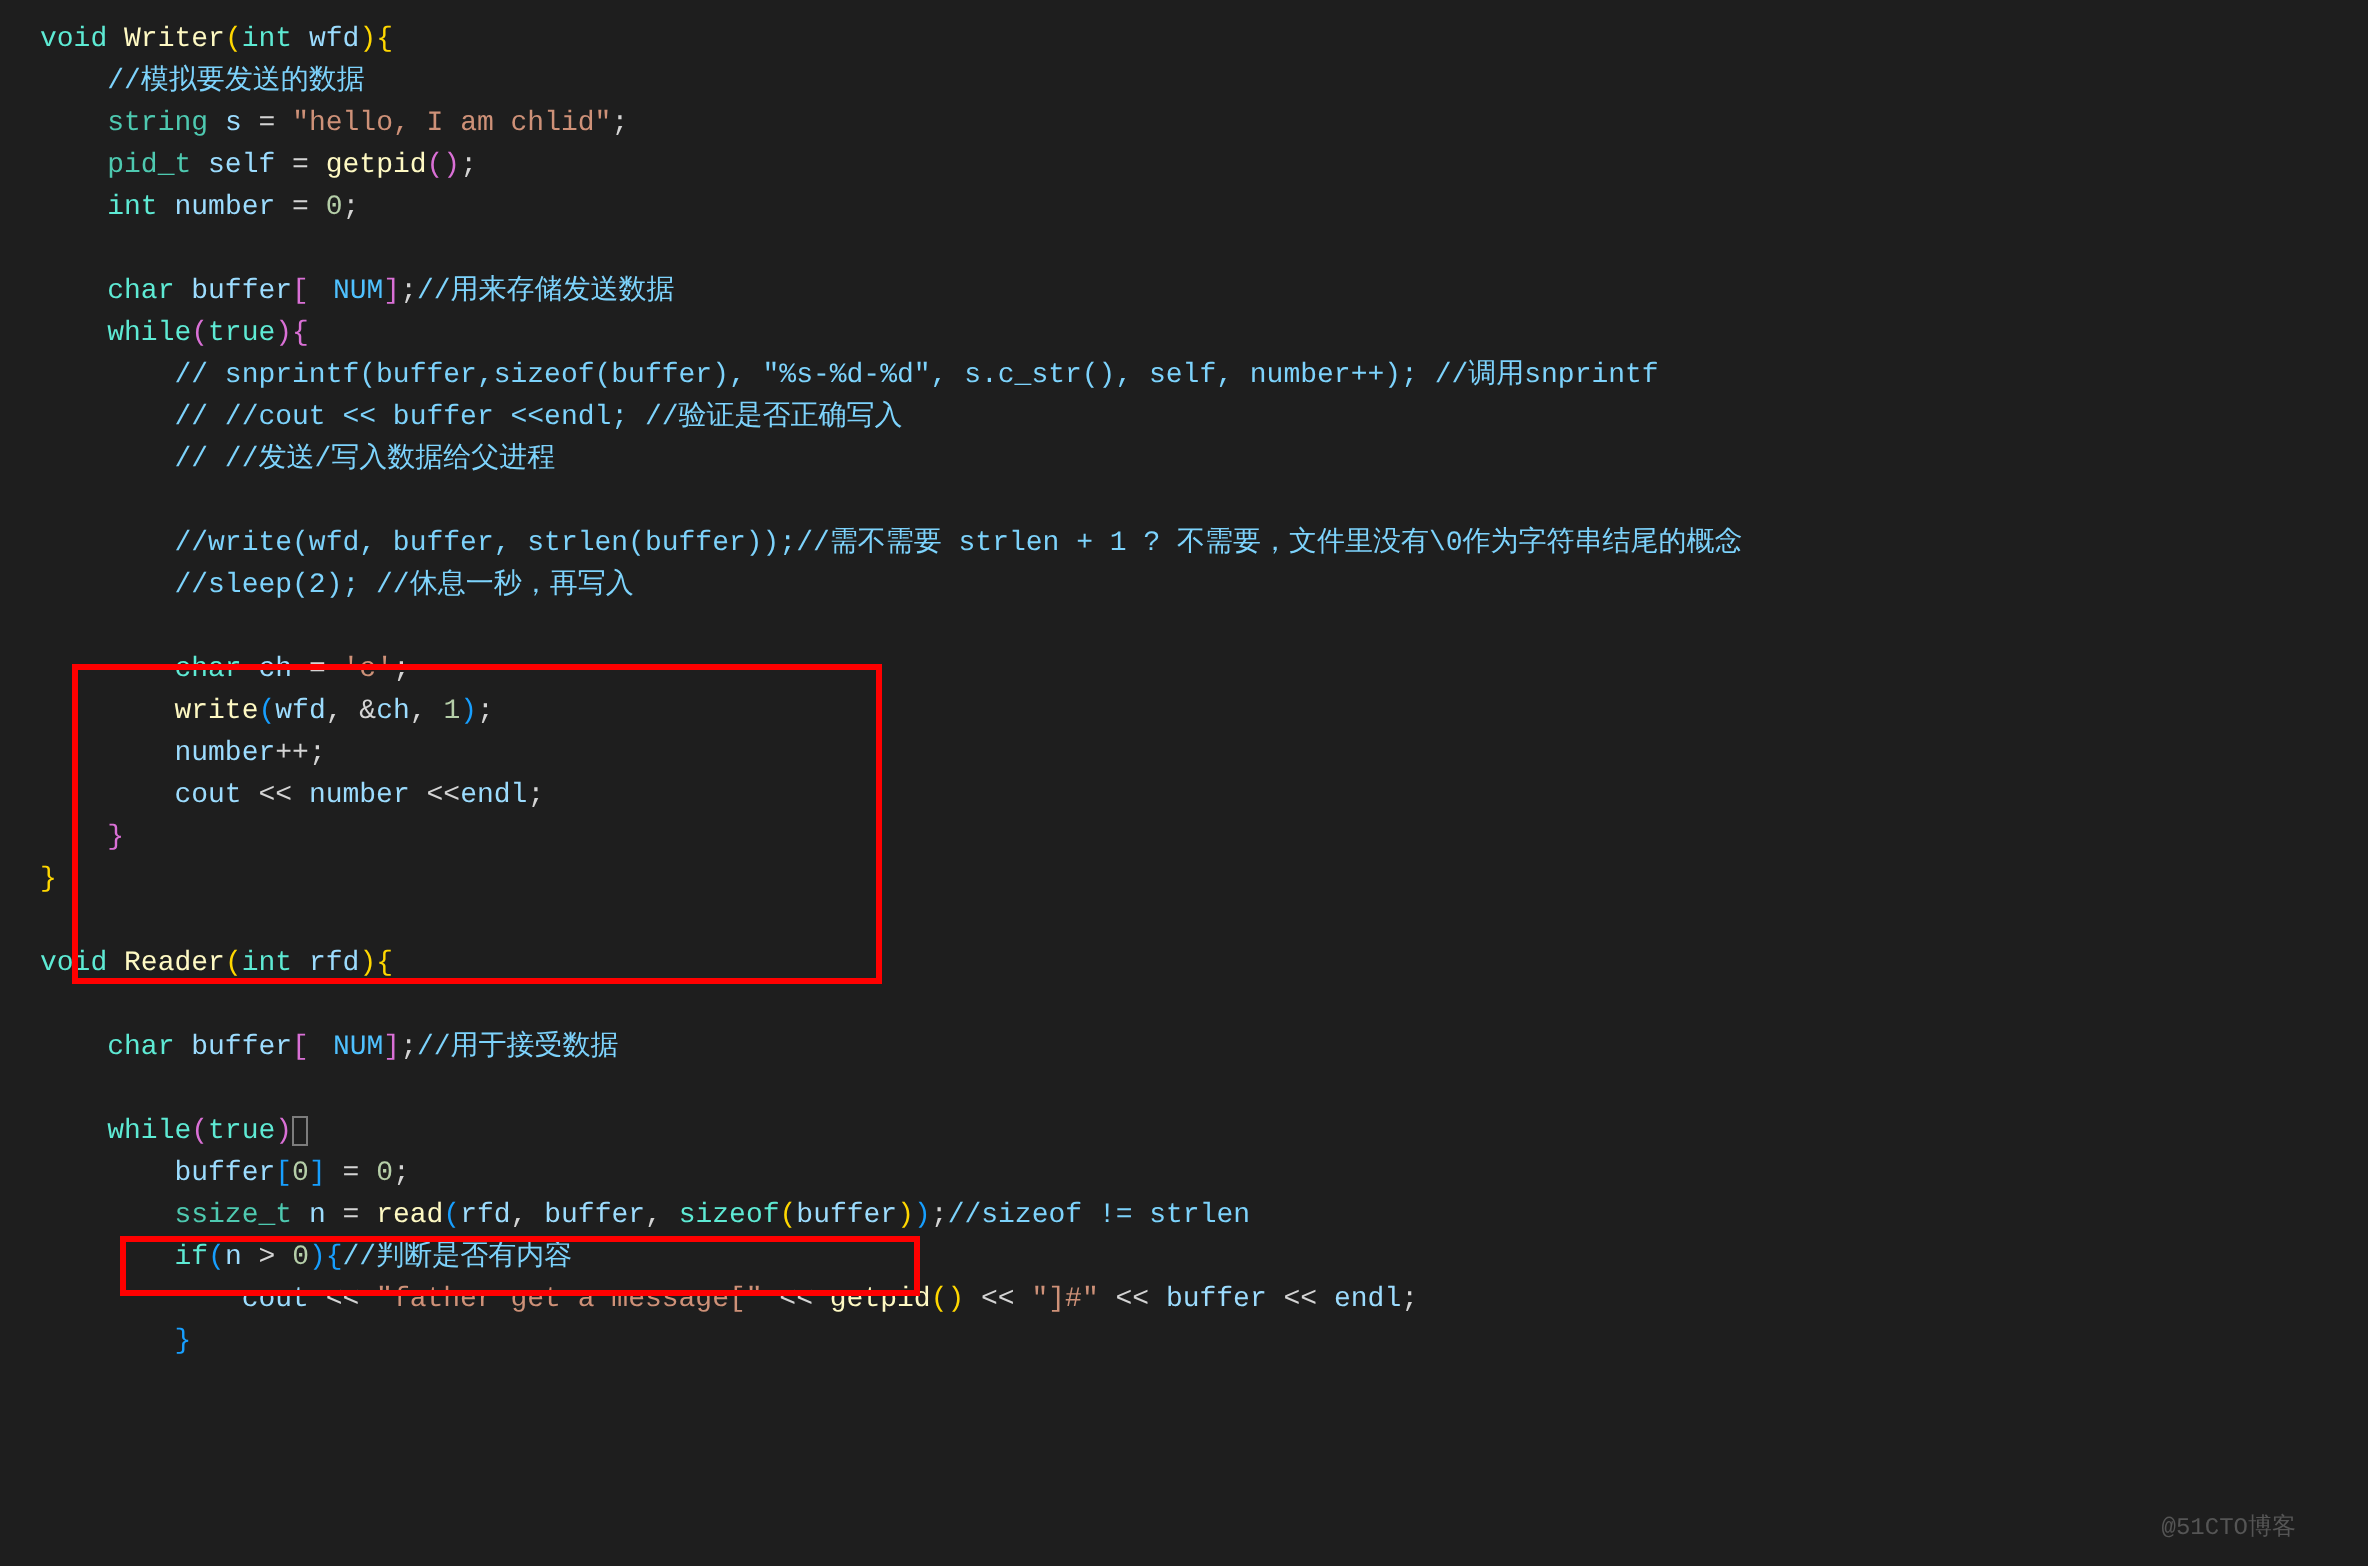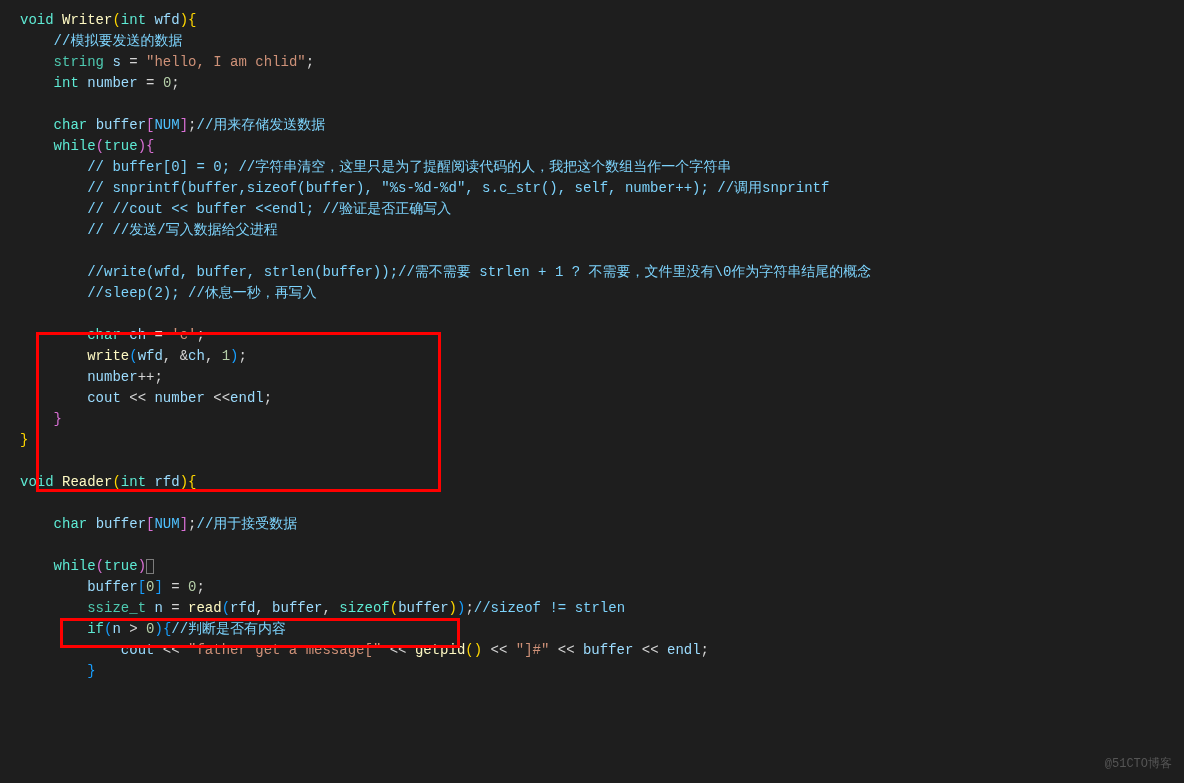--- a/index.html
+++ b/index.html
@@ -19,60 +19,60 @@
     white-space: pre;
     position: relative;
   }
   .kw { color: #5eead4; }
   .fn { color: #fef9c3; }
   .type { color: #4ec9b0; }
   .var { color: #9cdcfe; }
   .str { color: #ce9178; }
   .num { color: #b5cea8; }
   .comment { color: #7dd3fc; }
-  .const-m { color: #4fc1ff; }
+  .const-m { color: #4fc1ff; margin-left: 12px; }
   .param { color: #9cdcfe; }
   .brace { color: #ffd700; }
   .brace-p { color: #da70d6; }
   .brace-b { color: #179fff; }
   .highlight-box {
     position: absolute;
     border: 3px solid #ff0000;
     pointer-events: none;
     z-index: 10;
   }
   .box1 { left: 36px; top: 332px; width: 405px; height: 160px; }
   .box2 { left: 60px; top: 618px; width: 400px; height: 30px; }
   .watermark {
     position: absolute;
-    right: 12px;
+    right: 36px;
     bottom: 10px;
     color: #555;
     font-size: 12px;
   }
   .cursor-box {
     border: 1px solid #7c7c7c;
     display: inline-block;
     width: 8px;
     height: 15px;
     vertical-align: middle;
   }
 </style>
 </head>
 <body>
 
 <div>
 <div class="code-line"><span class="kw">void</span> <span class="fn">Writer</span><span class="brace">(</span><span class="kw">int</span> <span class="param">wfd</span><span class="brace">)</span><span class="brace">{</span></div>
 <div class="code-line">    <span class="comment">//模拟要发送的数据</span></div>
 <div class="code-line">    <span class="type">string</span> <span class="var">s</span><span> = </span><span class="str">"hello, I am chlid"</span>;</div>
+<div class="code-line">    <span class="type">pid_t</span> <span class="var">self</span> = <span class="fn">getpid</span><span class="brace-p">()</span>;</div>
 <div class="code-line">    <span class="kw">int</span> <span class="var">number</span> = <span class="num">0</span>;</div>
 <div class="code-line"> </div>
 <div class="code-line">    <span class="kw">char</span> <span class="var">buffer</span><span class="brace-p">[</span><span class="const-m">NUM</span><span class="brace-p">]</span>;<span class="comment">//用来存储发送数据</span></div>
 <div class="code-line">    <span class="kw">while</span><span class="brace-p">(</span><span class="kw">true</span><span class="brace-p">)</span><span class="brace-p">{</span></div>
-<div class="code-line">        <span class="comment">// buffer[0] = 0; //字符串清空，这里只是为了提醒阅读代码的人，我把这个数组当作一个字符串</span></div>
 <div class="code-line">        <span class="comment">// snprintf(buffer,sizeof(buffer), "%s-%d-%d", s.c_str(), self, number++); //调用snprintf</span></div>
 <div class="code-line">        <span class="comment">// //cout &lt;&lt; buffer &lt;&lt;endl; //验证是否正确写入</span></div>
 <div class="code-line">        <span class="comment">// //发送/写入数据给父进程</span></div>
 <div class="code-line"> </div>
 <div class="code-line">        <span class="comment">//write(wfd, buffer, strlen(buffer));//需不需要 strlen + 1 ? 不需要，文件里没有\0作为字符串结尾的概念</span></div>
 <div class="code-line">        <span class="comment">//sleep(2); //休息一秒，再写入</span></div>
 <div class="code-line"> </div>
 <div class="code-line">        <span class="kw">char</span> <span class="var">ch</span> = <span class="str">'c'</span>;</div>
 <div class="code-line">        <span class="fn">write</span><span class="brace-b">(</span><span class="var">wfd</span>, &amp;<span class="var">ch</span>, <span class="num">1</span><span class="brace-b">)</span>;</div>
 <div class="code-line">        <span class="var">number</span>++;</div>

